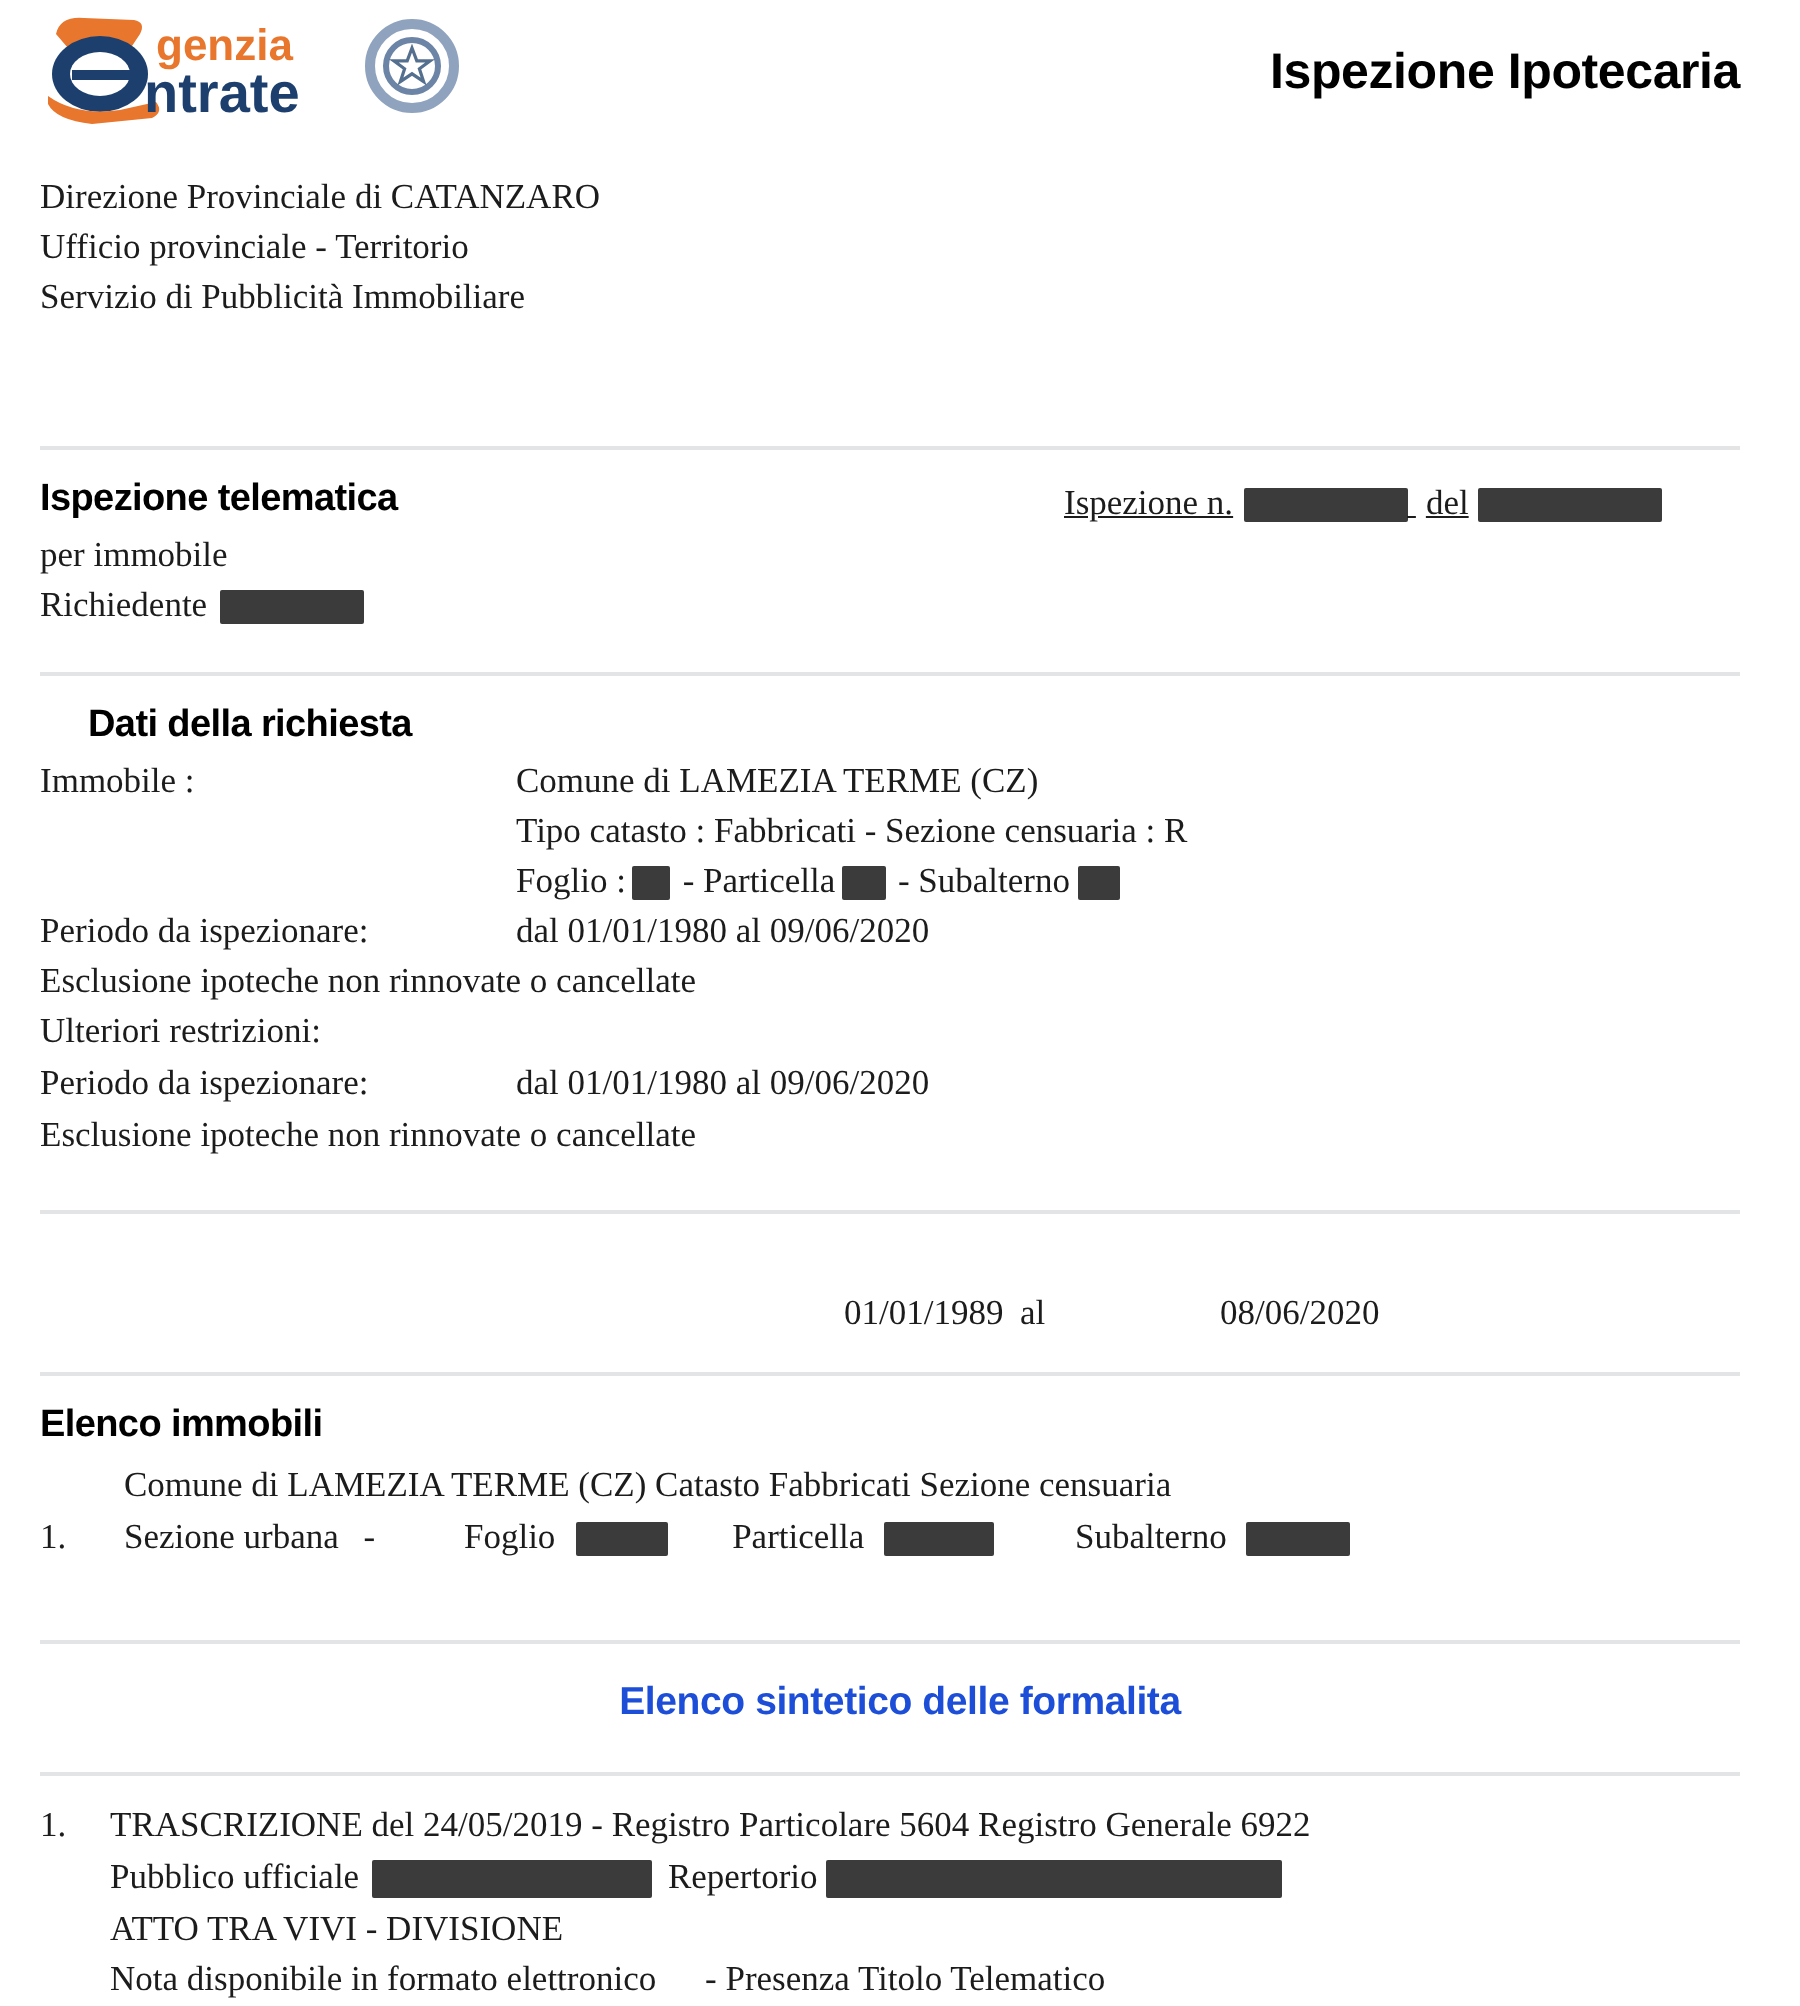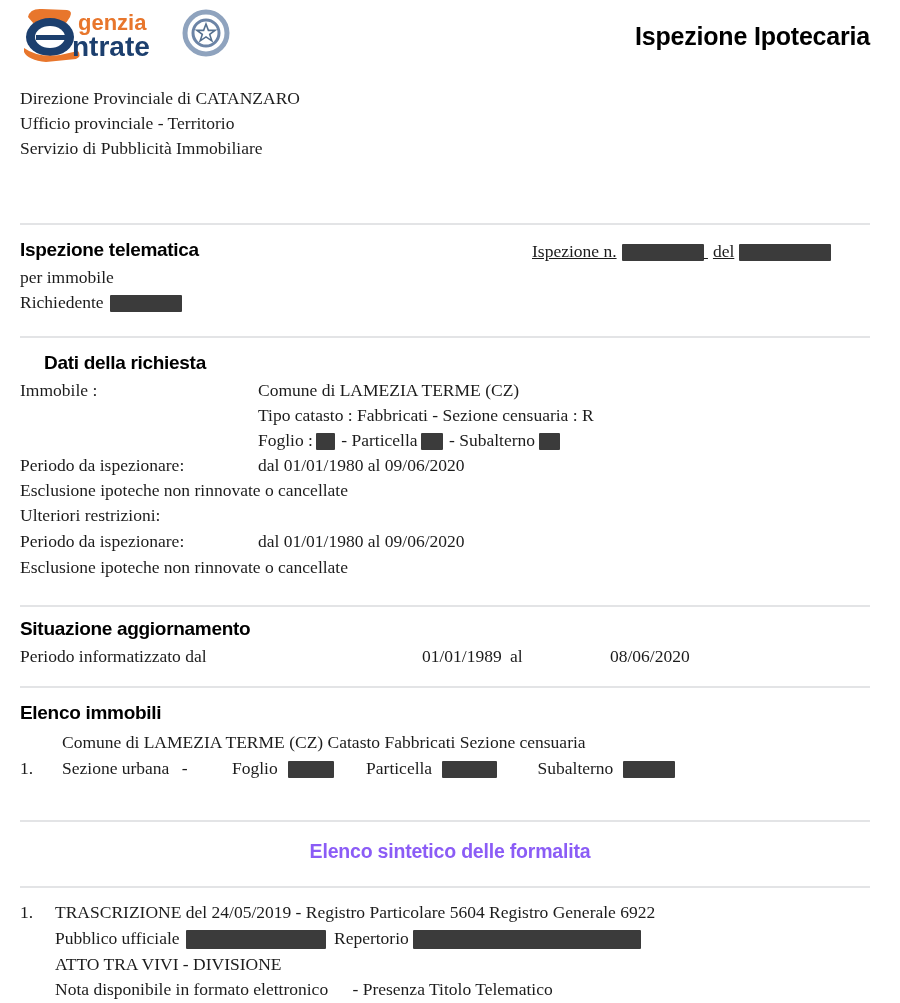--- a/index.html
+++ b/index.html
@@ -99,21 +99,21 @@
     font-family: "Liberation Sans", "DejaVu Sans", sans-serif;
     font-weight: bold;
     font-size: 19px;
     color: #000;
     letter-spacing: -0.3px;
   }
   .h-center {
     font-family: "Liberation Sans", "DejaVu Sans", sans-serif;
     font-weight: bold;
     font-size: 19.5px;
-    color: #8b5cf6;
+    color: #1d4ed8;
     text-align: center;
     letter-spacing: -0.2px;
   }
 
   .body-txt {
     font-size: 17.5px;
     line-height: 25px;
     color: #1c1c1c;
   }
 
@@ -198,23 +198,21 @@
 
   <div class="abs body-txt" style="left:20px; top:503px;">Ulteriori restrizioni:</div>
 
   <div class="abs body-txt" style="left:20px; top:529px;">Periodo da ispezionare:</div>
   <div class="abs body-txt" style="left:258px; top:529px;">dal 01/01/1980 al 09/06/2020</div>
 
   <div class="abs body-txt" style="left:20px; top:555px;">Esclusione ipoteche non rinnovate o cancellate</div>
 
   <div class="rule" style="top:605px;"></div>
 
-  <div class="abs h-sec" style="left:20px; top:618px;">Situazione aggiornamento</div>
-
-  <div class="abs body-txt" style="left:20px; top:644px;">Periodo informatizzato dal</div>
+
   <div class="abs body-txt" style="left:422px; top:644px;">01/01/1989</div>
   <div class="abs body-txt" style="left:510px; top:644px;">al</div>
   <div class="abs body-txt" style="left:610px; top:644px;">08/06/2020</div>
 
   <div class="rule" style="top:686px;"></div>
 
   <div class="abs h-sec" style="left:20px; top:702px;">Elenco immobili</div>
 
   <div class="abs body-txt" style="left:62px; top:730px;">Comune di LAMEZIA TERME (CZ) Catasto Fabbricati Sezione censuaria</div>
 

